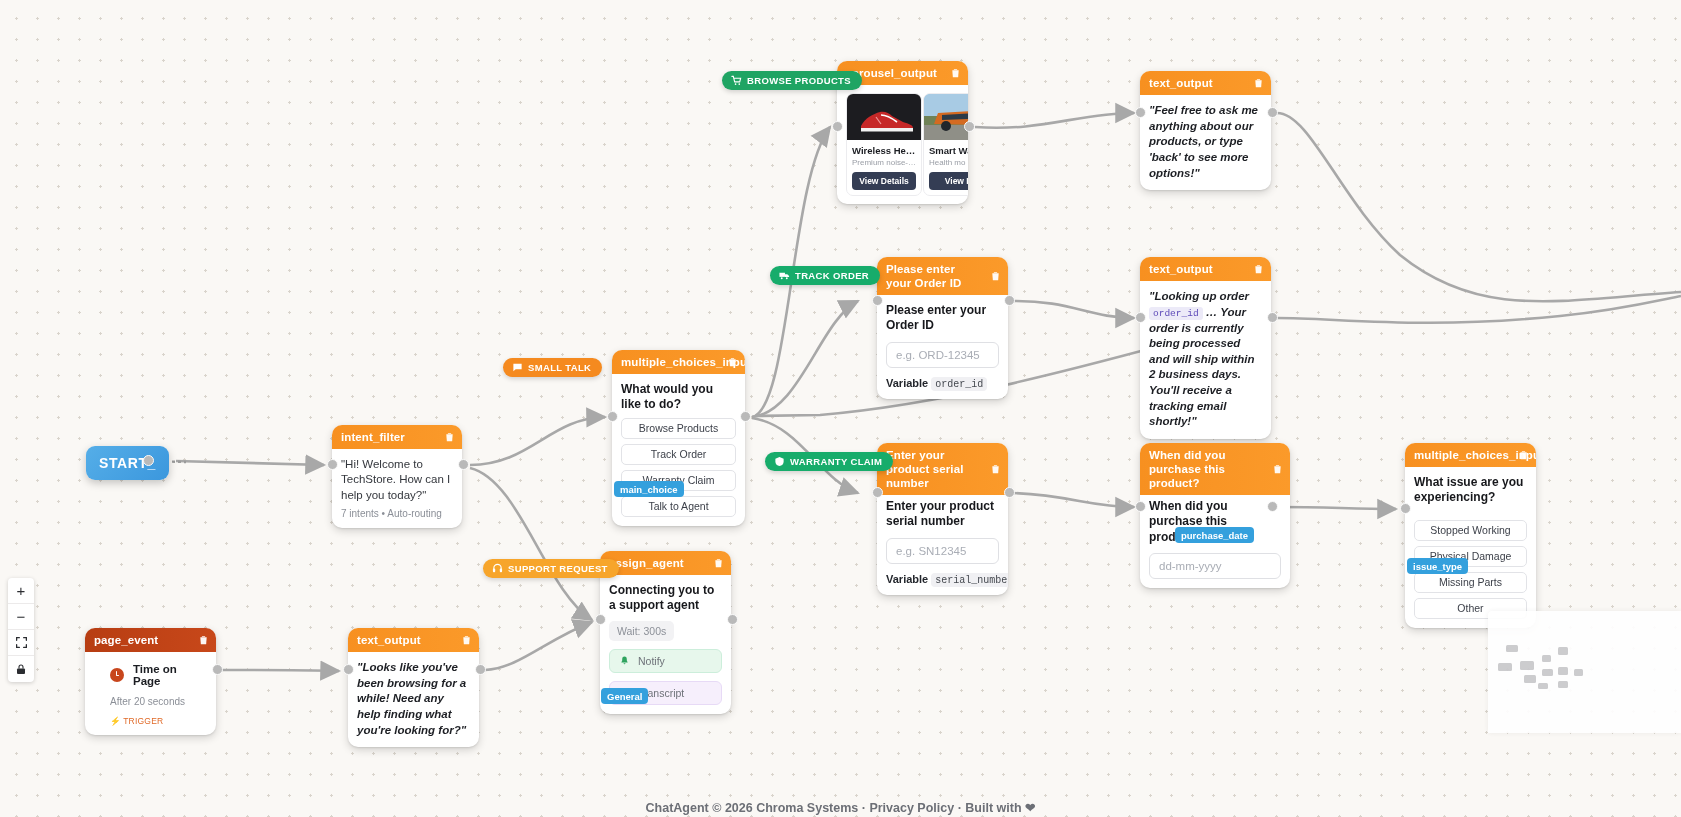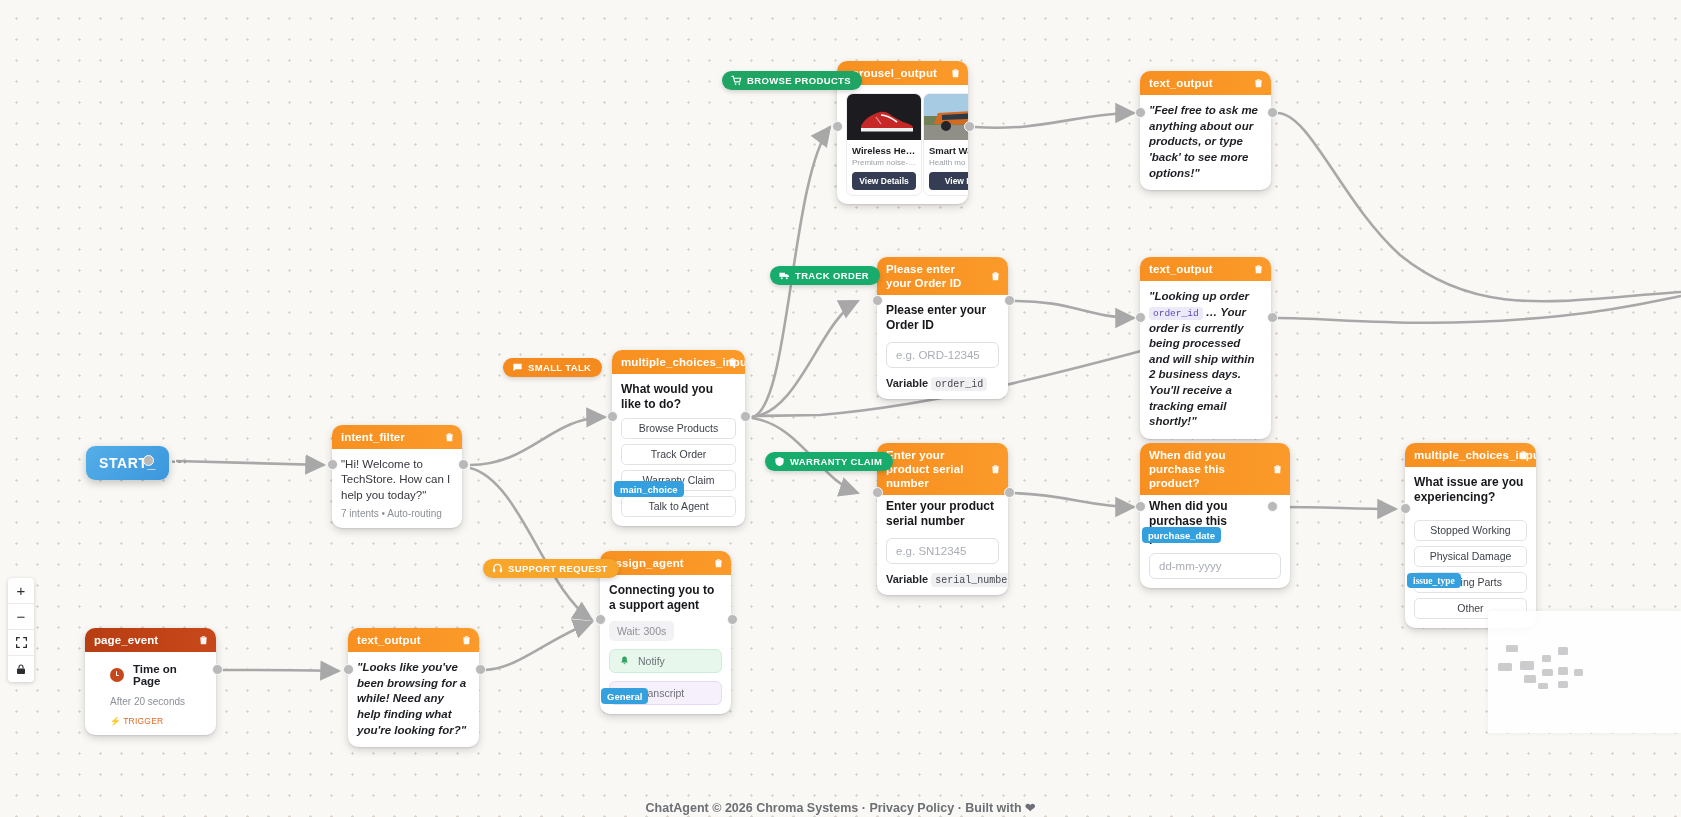--- a/index.html
+++ b/index.html
@@ -416,42 +416,42 @@
           <path d="M9 3h6l1 2H8l1-2z" fill="#fff"></path>
       </svg>
     </div>
     <div class="node-body" style="padding-top:4px;">
       <div class="q-title">When did you purchase this product?</div>
       <div class="fakeinput">dd-mm-yyyy</div>
     </div>
   </div>
   <div class="port" style="left:1135px; top:501px;"></div>
   <div class="port" style="left:1267px; top:501px;"></div>
-  <div class="tag" style="left:1142px; top:527px;">purchase_date</div>
+  <div class="tag" style="left:1175px; top:527px;">purchase_date</div>
 
   <div class="node" style="left:1405px; top:443px; width:131px;">
     <div class="node-head">
       <span>multiple_choices_input</span>
       <svg class="trash" viewBox="0 0 24 24">
         <path d="M5 6h14l-1.2 15H6.2L5 6z" fill="#fff"></path>
           <path d="M9 3h6l1 2H8l1-2z" fill="#fff"></path>
       </svg>
     </div>
     <div class="node-body">
       <div class="q-title">What issue are you experiencing?</div>
       <div style="margin-top:14px;">
         <div class="choice">Stopped Working</div>
         <div class="choice">Physical Damage</div>
         <div class="choice">Missing Parts</div>
         <div class="choice">Other</div>
       </div>
     </div>
   </div>
   <div class="port" style="left:1400px; top:503px;"></div>
-  <div class="tag" style="left:1407px; top:573px;font-family:Liberation Serif, serif;">issue_type</div>
+  <div class="tag" style="left:1407px; top:558px;">issue_type</div>
 
   <div class="node" style="left:600px; top:551px; width:131px;">
     <div class="node-head">
       <span>assign_agent</span>
       <svg class="trash" viewBox="0 0 24 24">
         <path d="M5 6h14l-1.2 15H6.2L5 6z" fill="#fff"></path>
           <path d="M9 3h6l1 2H8l1-2z" fill="#fff"></path>
       </svg>
     </div>
     <div class="node-body">

